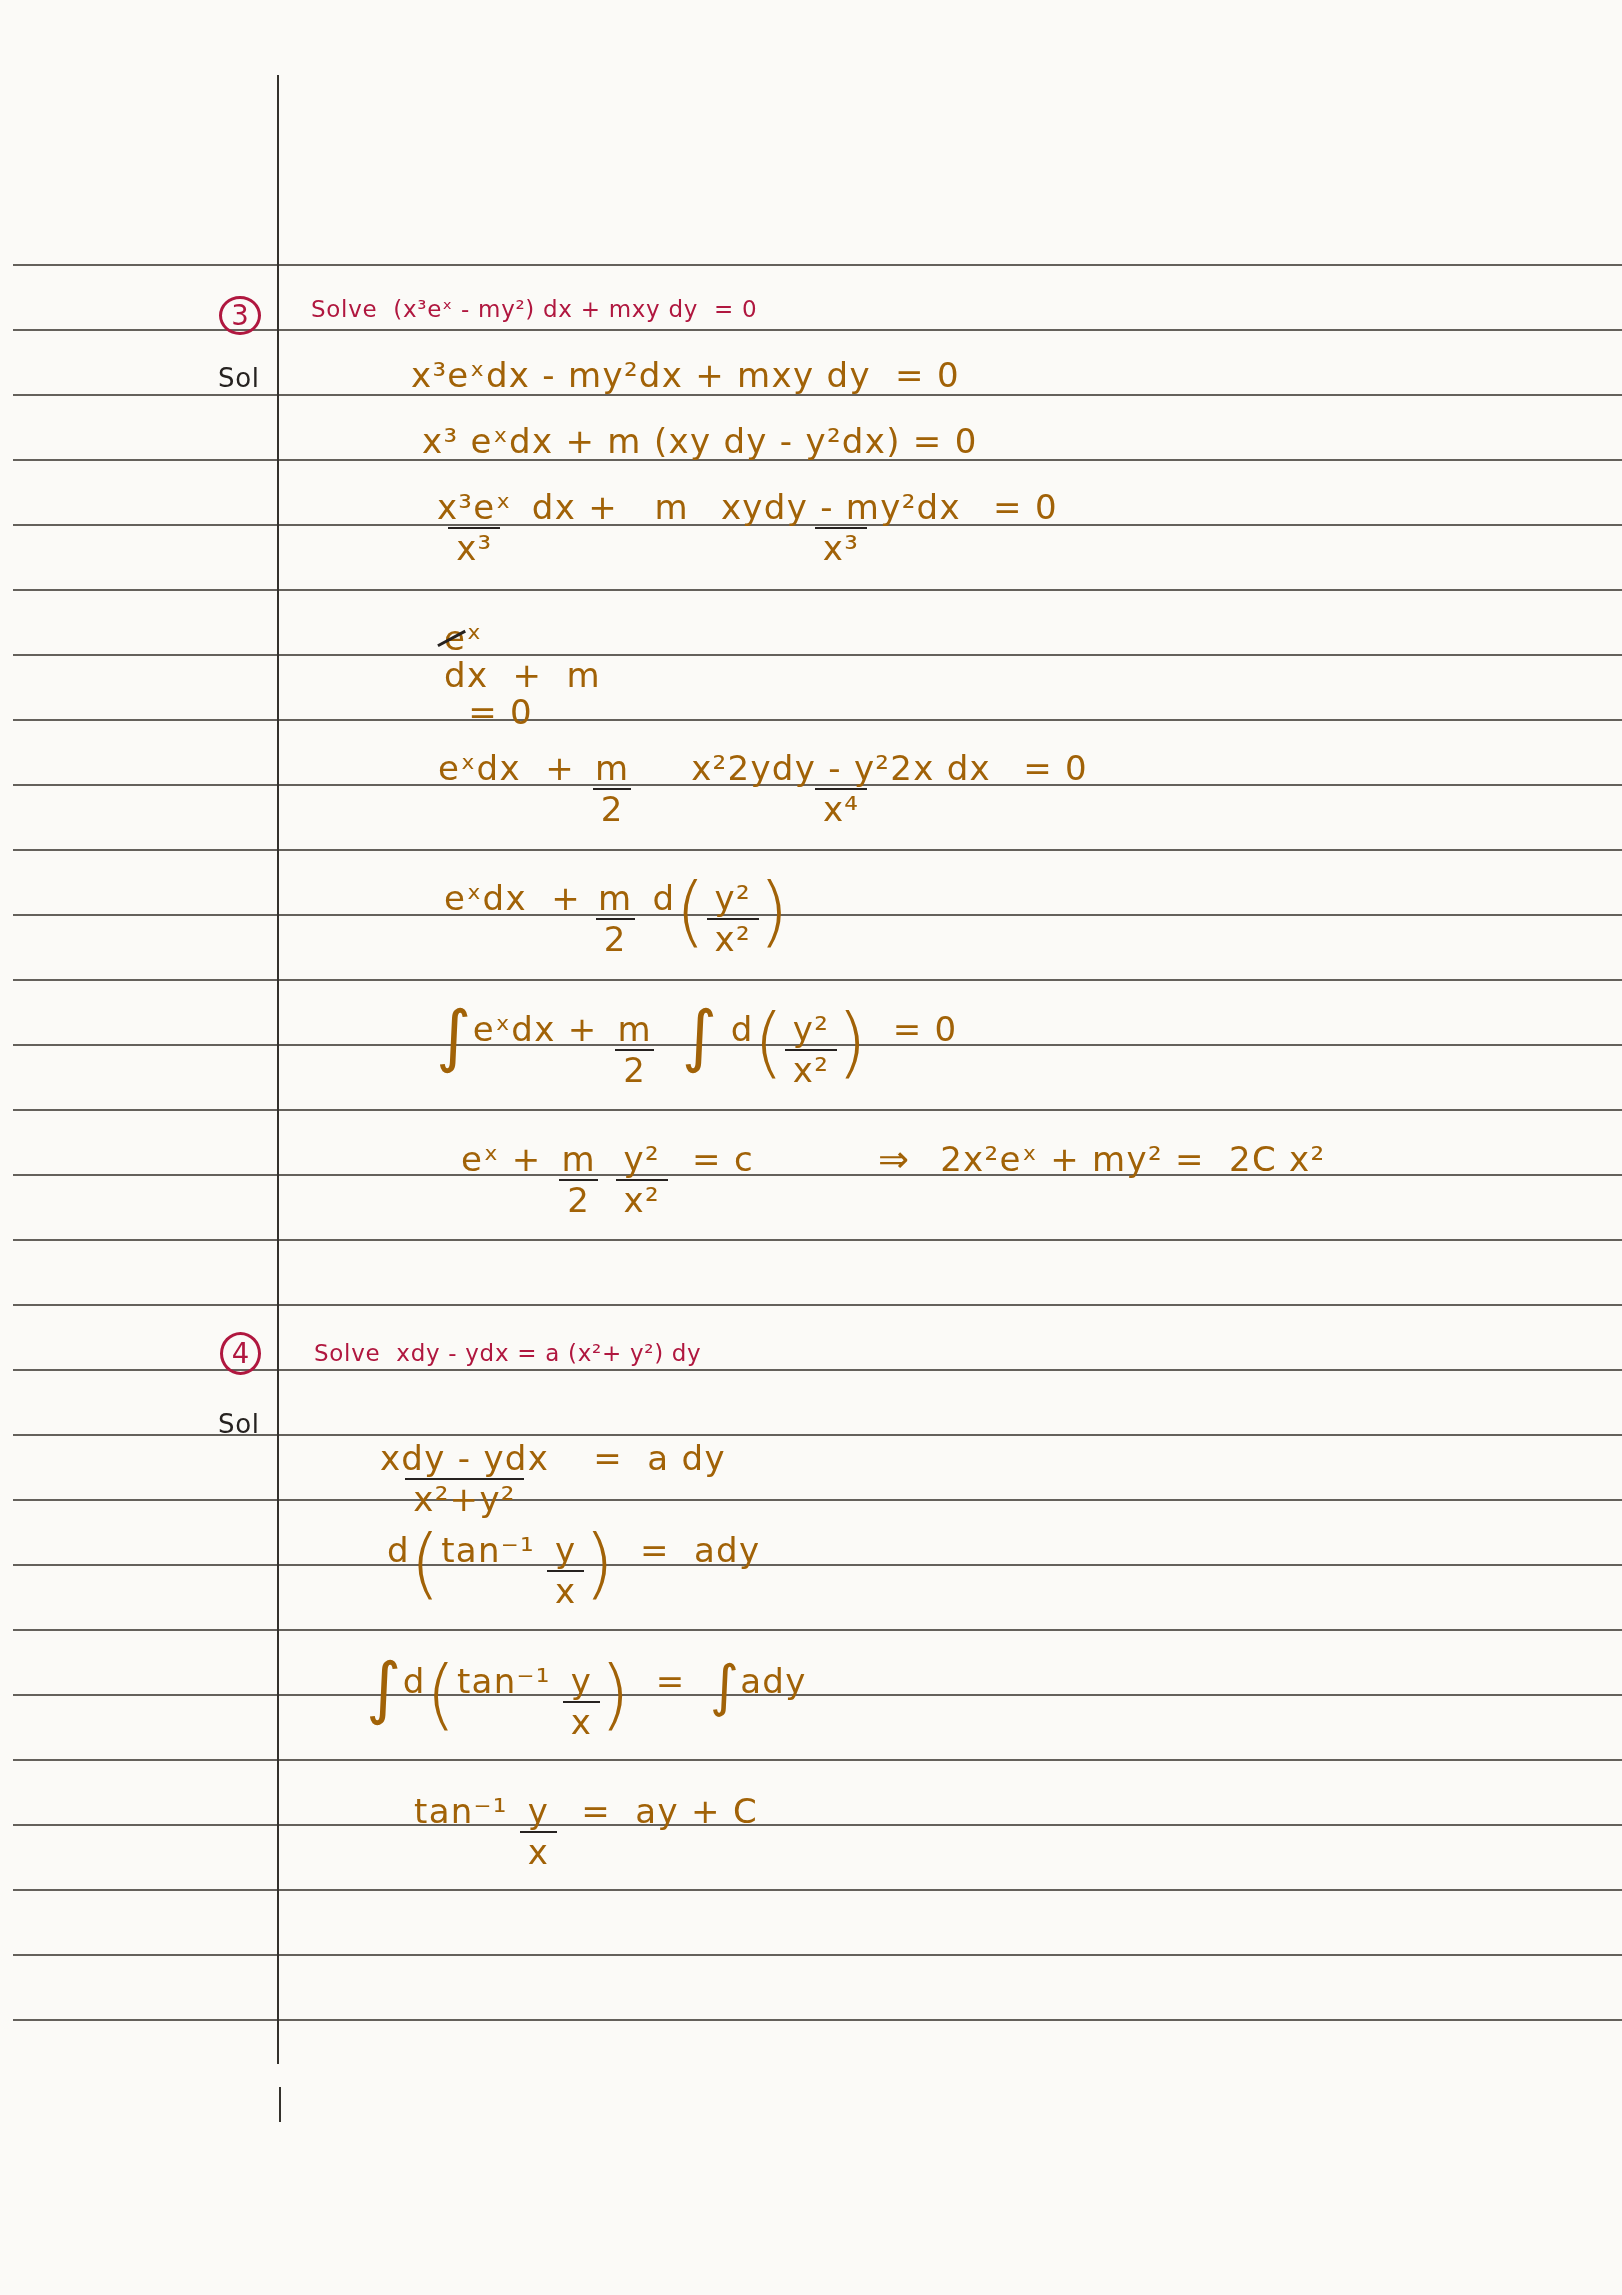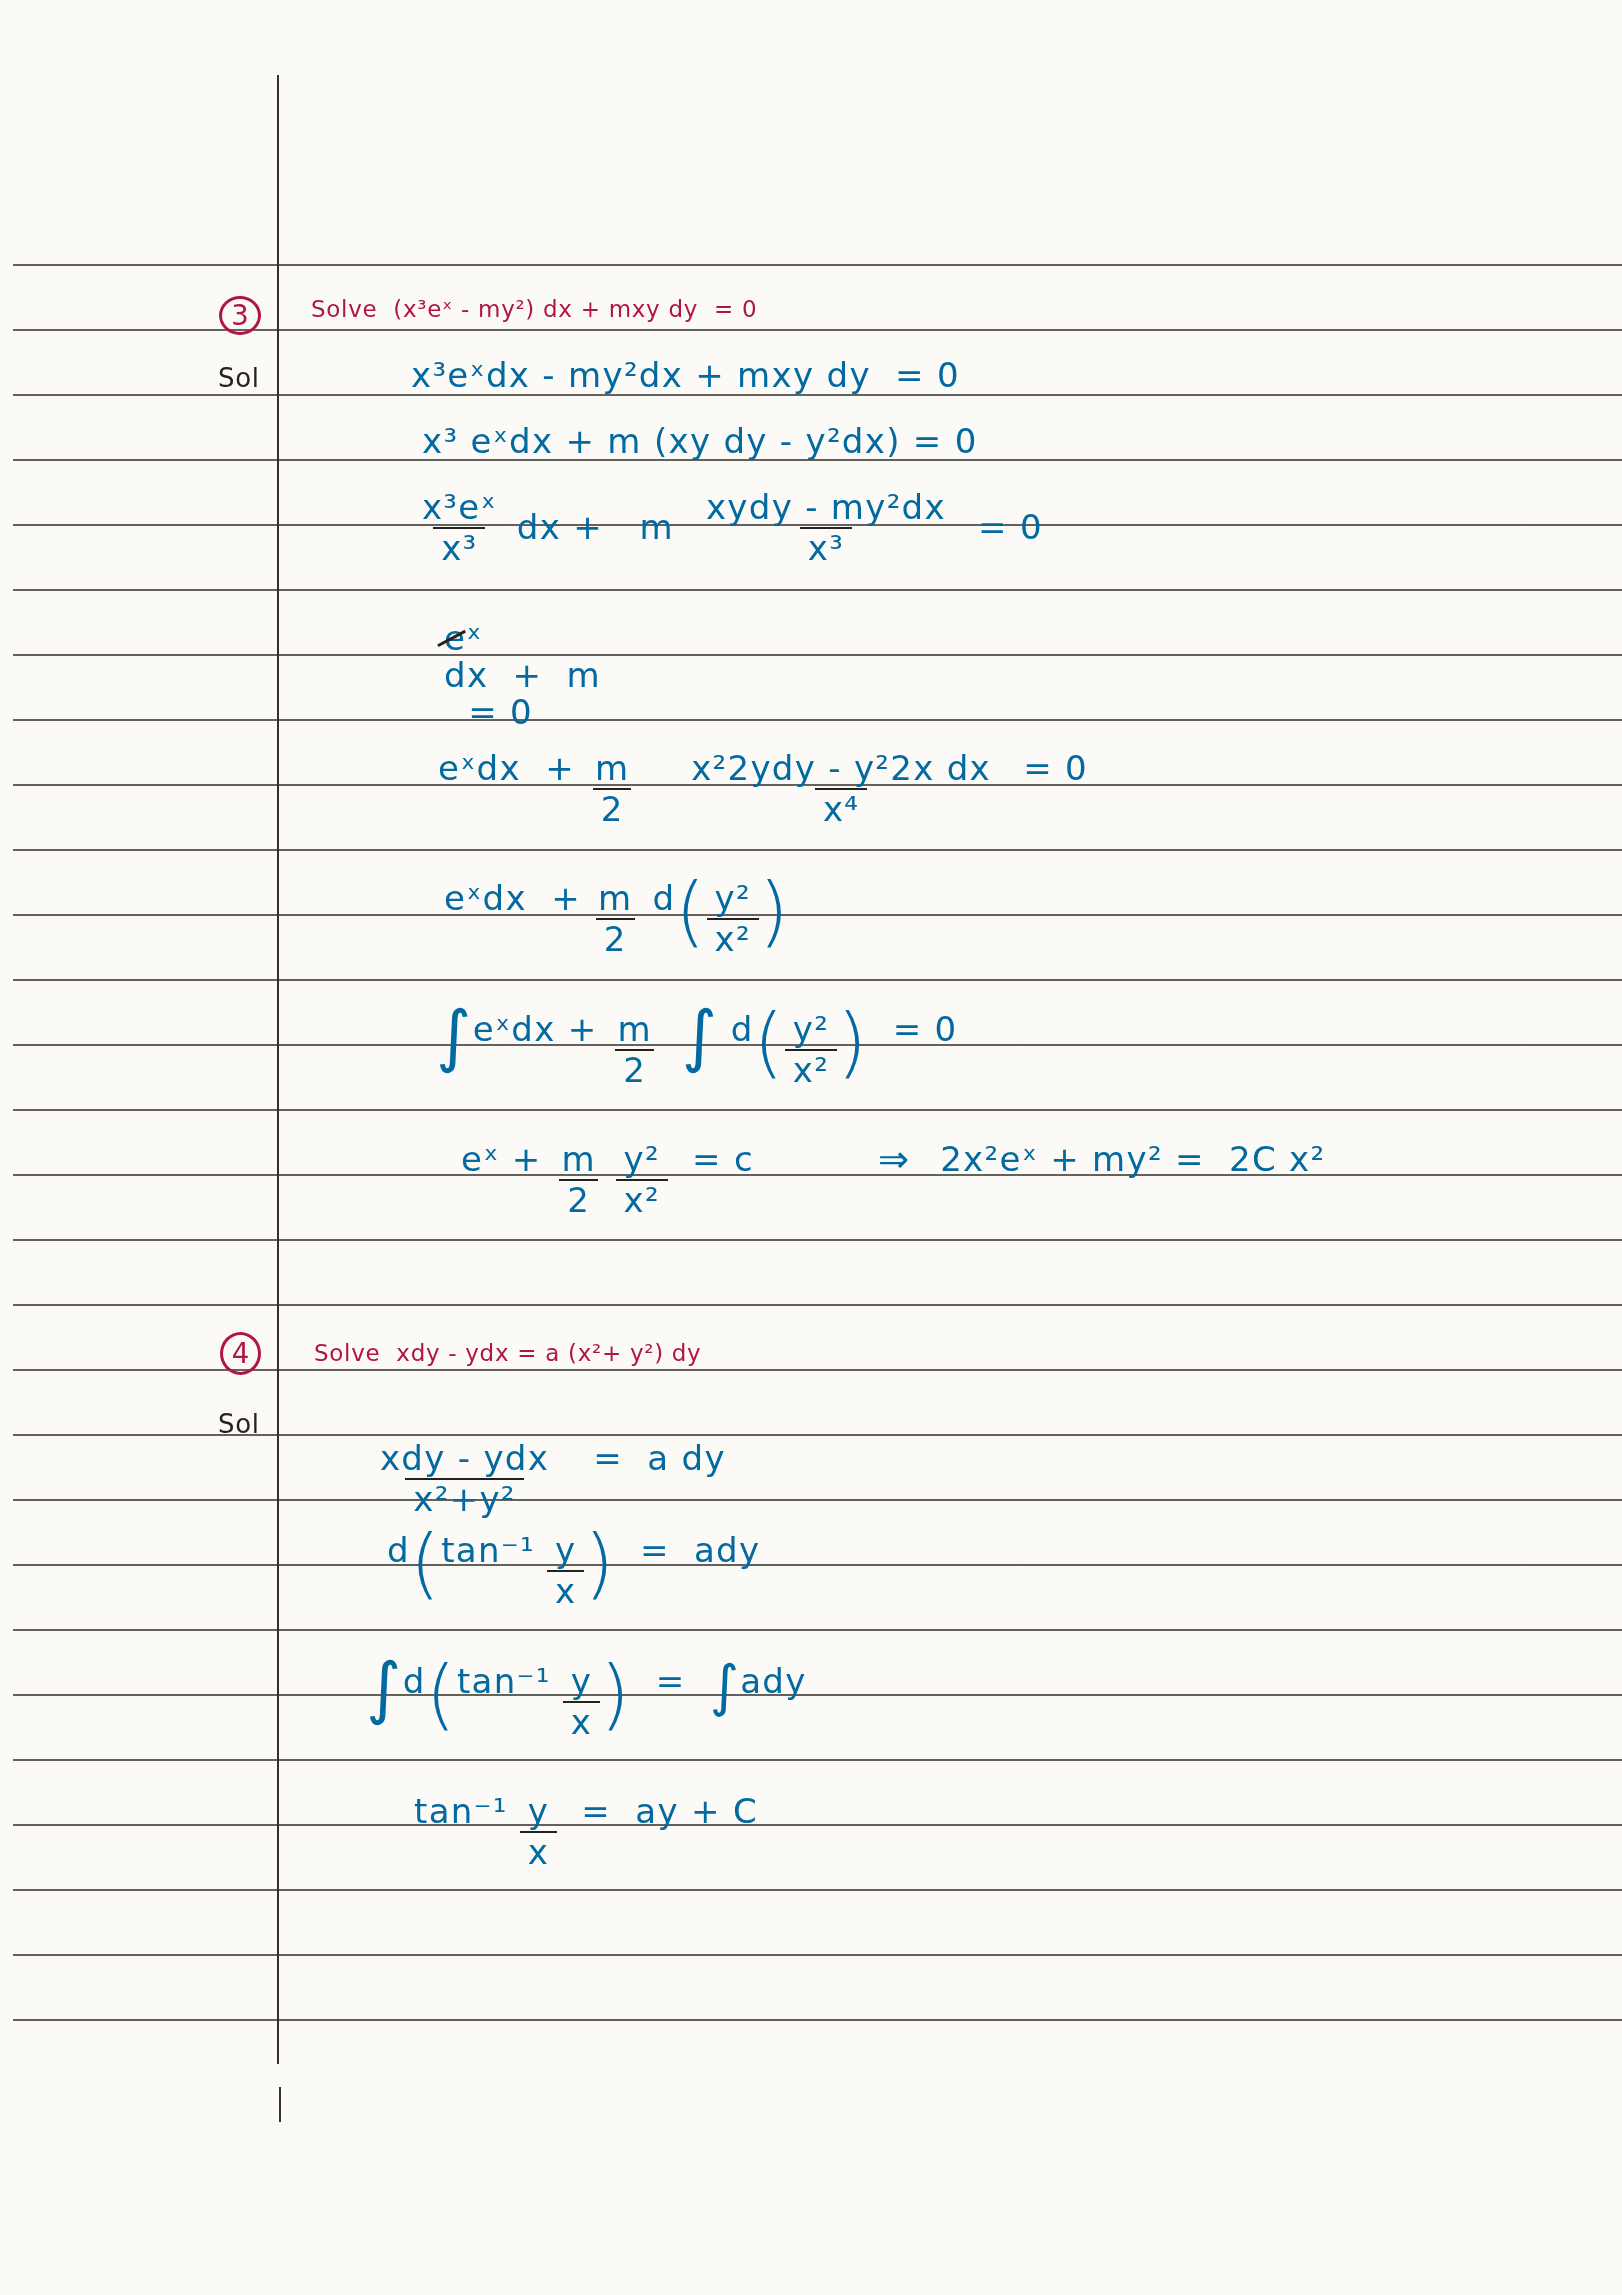--- a/index.html
+++ b/index.html
@@ -14,21 +14,21 @@
       rgba(58,54,48,0.78) 0px, rgba(58,54,48,0.78) 1.6px,
       transparent 1.6px, transparent 65px);
   }
   .margin-line{position:absolute;left:277px;top:75px;width:2px;height:1989px;background:#34312c;}
   .margin-line-tail{position:absolute;left:279px;top:2087px;width:2px;height:35px;background:#34312c;}
 
   
   .eq{
     position:absolute;display:flex;align-items:flex-start;
     font-size:34px;line-height:37px;letter-spacing:1.3px;
-    color:#0369a1;white-space:pre;
+    color:#a16207;white-space:pre;
   }
   .eq.red{color:#b0173f;font-size:23px;letter-spacing:0.7px;}
   .sol{position:absolute;font-size:26px;line-height:37px;color:#262220;letter-spacing:0.7px;}
 
   .frac{display:inline-flex;flex-direction:column;align-items:center;text-align:center;}
   .frac .num{padding:0 7.9px 0px;line-height:37px;}
   .frac .den{border-top:2.6px solid #262220;padding:2.6px 7.9px 0;line-height:34px;margin-top:0.7px;}
 
   .badge{
     position:absolute;box-sizing:border-box;border:3.3px solid #b0173f;border-radius:50%;
@@ -71,21 +71,21 @@
     </div>
 
     <div class="eq" style="left:411px;top:357px;">
       <span>x³eˣdx - my²dx + mxy dy  = 0</span>
     </div>
 
     <div class="eq" style="left:422px;top:423px;">
       <span>x³ eˣdx + m (xy dy - y²dx) = 0</span>
     </div>
 
-    <div class="eq" style="left:414px;top:489px;align-items:center;">
+    <div class="eq" style="left:429px;top:489px;">
       <span class="frac">
         <span class="num">x³eˣ</span>
         <span class="den">x³</span>
       </span>
       <span> dx +   m  </span>
       <span class="frac">
         <span class="num">xydy - my²dx</span>
         <span class="den">x³</span>
       </span>
       <span>  = 0</span>

